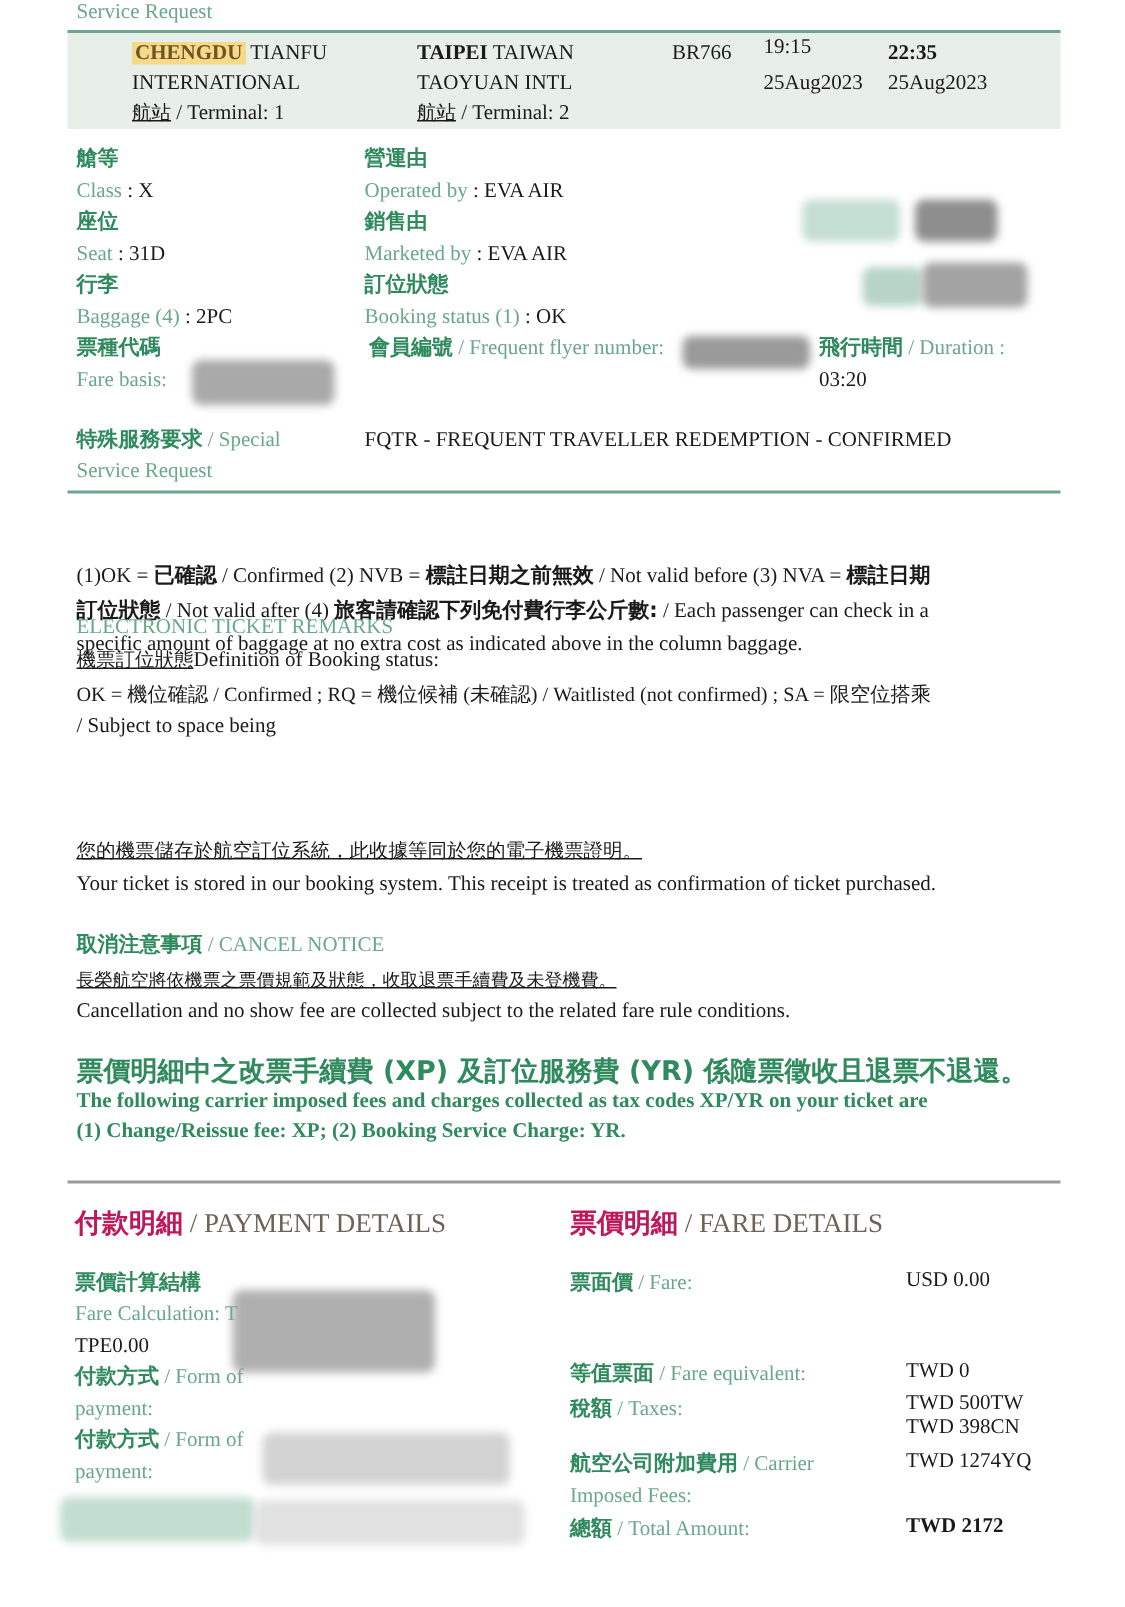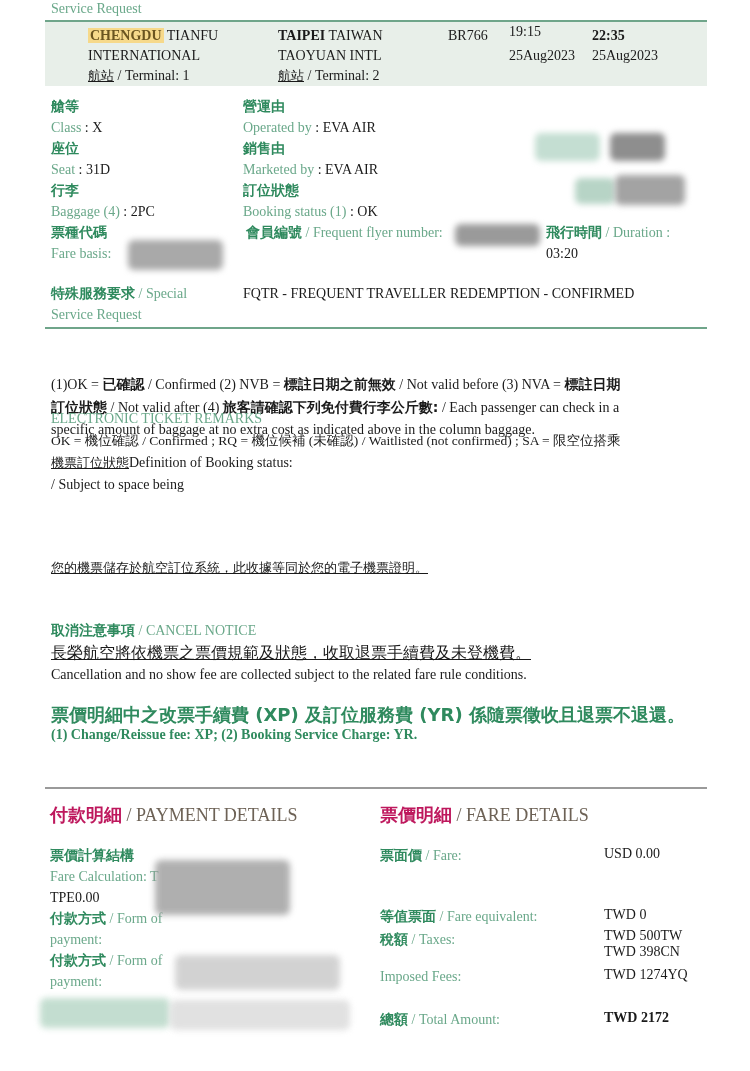--- a/index.html
+++ b/index.html
@@ -84,37 +84,39 @@
 <div class="rule" style="top:327px;background:#6fa58a;"></div>
 
 <div class="abs t14" style="left:51px;top:333px;width:660px;line-height:22px;margin-top:40px;">
   <span>(1)OK = </span><span class="cjk">已確認</span><span> / Confirmed (2) NVB = </span><span class="cjk">標註日期之前無效</span><span> / Not valid before (3) NVA = </span><span class="cjk">標註日期</span><br>
   <span class="cjk">訂位狀態</span><span> / Not valid after (4) </span><span class="cjk">旅客請確認下列免付費行李公斤數:</span><span> / Each passenger can check in a</span><br>
   <span>specific amount of baggage at no extra cost as indicated above in the column baggage.</span>
 </div>
 
 <div class="abs t14" style="left:51px;top:408px;width:670px;line-height:22px;">
   <div class="lgreen">ELECTRONIC TICKET REMARKS</div>
+  <div><span class="cjk-n" style="font-size:13px">機票訂位狀態</span><span>Definition of Booking status:</span></div>
   <div style="font-size:13.5px">OK = 機位確認 / Confirmed ; RQ = 機位候補 (未確認) / Waitlisted (not confirmed) ; SA = 限空位搭乘</div>
-  <div><span class="cjk-n" style="font-size:13px">機票訂位狀態</span><span>Definition of Booking status:</span></div>
   <div>/ Subject to space being</div>
 </div>
 
 <div class="abs t14" style="left:51px;top:557px;line-height:22px;">
   <div class="cjk-n" style="font-size:13px">您的機票儲存於航空訂位系統，此收據等同於您的電子機票證明。</div>
+  <div>Your ticket is stored in our booking system. This receipt is treated as confirmation of ticket purchased.</div>
 </div>
 
 <div class="abs t14" style="left:51px;top:619px;line-height:22px;">
   <div><span class="cjk green">取消注意事項</span><span class="lgreen"> / CANCEL NOTICE</span></div>
-  <div class="cjk-n" style="font-size:16px">長榮航空將依機票之票價規範及狀態，收取退票手續費及未登機費。</div>
+  <div class="cjk-n" style="font-size:12px">長榮航空將依機票之票價規範及狀態，收取退票手續費及未登機費。</div>
   <div>Cancellation and no show fee are collected subject to the related fare rule conditions.</div>
 </div>
 
 <div class="abs t14" style="left:51px;top:705px;line-height:20px;font-weight:bold;color:#2f8a5e;">
   <div class="cjk" style="font-size:18px">票價明細中之改票手續費 (XP) 及訂位服務費 (YR) 係隨票徵收且退票不退還。</div>
+  <div>The following carrier imposed fees and charges collected as tax codes XP/YR on your ticket are</div>
   <div>(1) Change/Reissue fee: XP; (2) Booking Service Charge: YR.</div>
 </div>
 
 <div class="rule" style="top:787px;background:#9a9a9a;"></div>
 
 <div class="abs section-title" style="left:50px;top:803px;"><span class="cjk">付款明細</span><span> / PAYMENT DETAILS</span></div>
 <div class="abs t14" style="left:50px;top:845px;line-height:21px;">
   <div class="cjk green">票價計算結構</div>
   <div class="lgreen">Fare Calculation: T</div>
   <div>TPE0.00</div>
@@ -136,18 +138,19 @@
 <div class="abs t14" style="left:380px;top:906px;"><span class="cjk green">等值票面</span><span class="lgreen"> / Fare equivalent:</span></div>
 <div class="abs t14" style="left:604px;top:904px;">TWD 0</div>
 
 <div class="abs t14" style="left:380px;top:929px;"><span class="cjk green">稅額</span><span class="lgreen"> / Taxes:</span></div>
 <div class="abs" style="left:604px;top:928px;font-size:14px;line-height:16px;">
   <div>TWD 500TW</div>
   <div>TWD 398CN</div>
 </div>
 
 <div class="abs t14" style="left:380px;top:966px;line-height:21px;">
+  <div><span class="cjk green">航空公司附加費用</span><span class="lgreen"> / Carrier</span></div>
   <div class="lgreen">Imposed Fees:</div>
 </div>
 <div class="abs t14" style="left:604px;top:964px;">TWD 1274YQ</div>
 
 <div class="abs t14" style="left:380px;top:1009px;"><span class="cjk green">總額</span><span class="lgreen"> / Total Amount:</span></div>
 <div class="abs t14" style="left:604px;top:1007px;font-weight:bold;">TWD 2172</div>
 
 </body></html>

